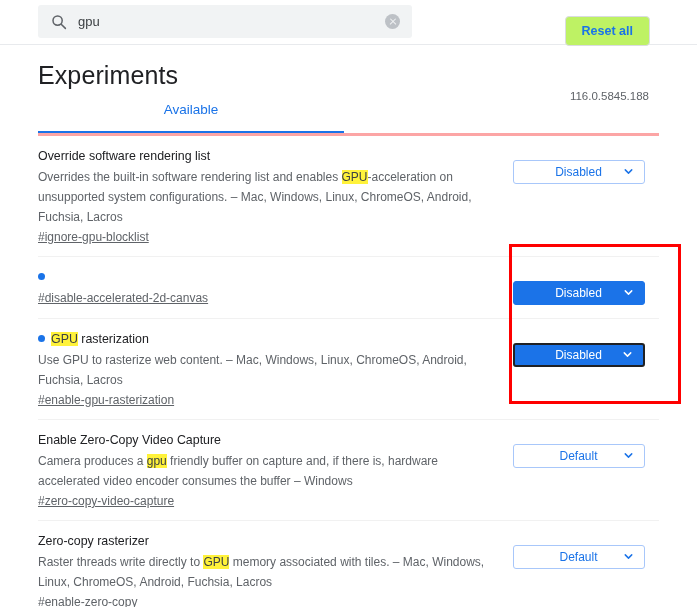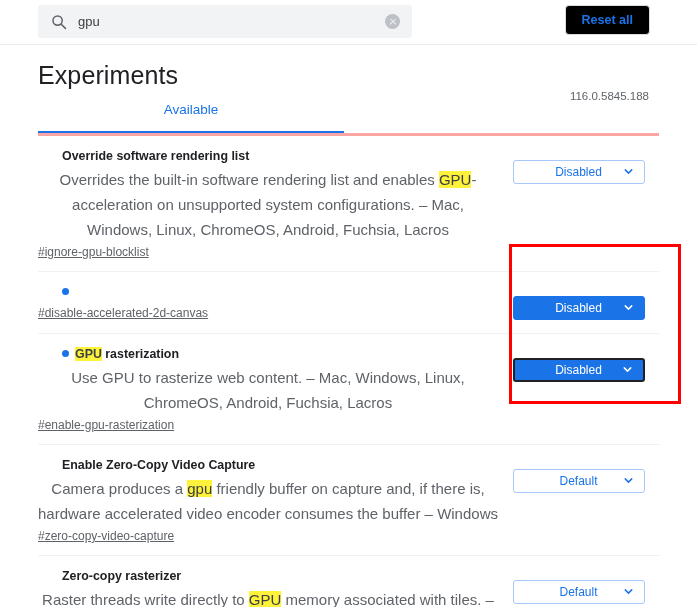--- a/index.html
+++ b/index.html
@@ -76,24 +76,24 @@
     width: 8px;
     height: 1.4px;
     background: #f1f3f4;
   }
   .clear-icon::before { transform: rotate(45deg); }
   .clear-icon::after  { transform: rotate(-45deg); }
 
   .reset-btn {
     position: absolute;
     right: 47px;
-    top: 5px;
+    top: 16px;
     height: 30px;
     padding: 0 16px;
-    background: #000000;
+    background: #bef264;
     border: 1px solid #dadce0;
     border-radius: 4px;
     color: #1a73e8;
     font-family: "Liberation Sans", sans-serif;
     font-size: 12.5px;
     font-weight: bold;
     cursor: pointer;
     line-height: 28px;
   }
 
@@ -162,40 +162,38 @@
     padding: 12px 0 11px 0;
     min-height: 62px;
     box-sizing: border-box;
   }
   .exp-body {
     flex: 0 0 460px;
     width: 460px;
   }
   .exp-title {
     font-size: 12.4px;
-    font-weight: bold;
+    font-weight: normal;
     color: #202124;
     line-height: 17px;
     margin-bottom: 2px;
-    margin-left: 24px;
   }
   .dot {
     display: inline-block;
     width: 7px;
     height: 7px;
     border-radius: 50%;
     background: #1a73e8;
     margin-right: 6px;
     vertical-align: 1px;
   }
   .exp-desc {
-    font-size: 15px;
-    color: #5f6368;
-    line-height: 25px;
-    text-align: center;
+    font-size: 12px;
+    color: #5f6368;
+    line-height: 20px;
   }
   .hl {
     background: #fff23a;
     color: #3c4043;
   }
   .exp-anchor {
     display: inline-block;
     font-size: 12px;
     color: #5f6368;
     text-decoration: underline;

